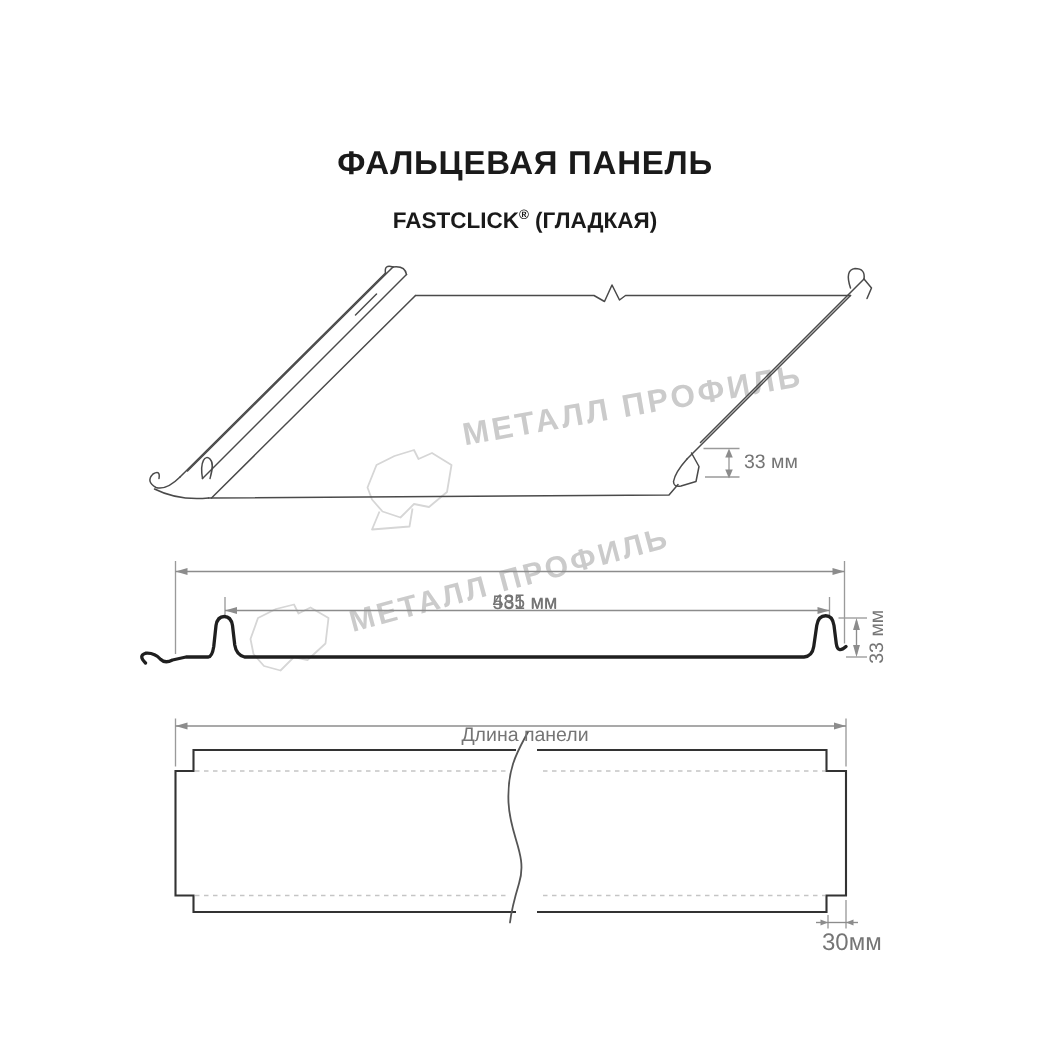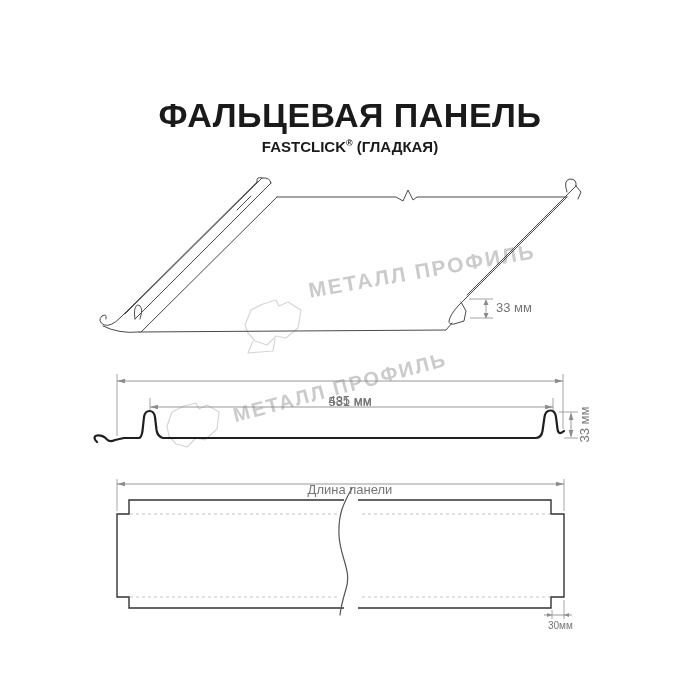--- a/index.html
+++ b/index.html
@@ -9,21 +9,21 @@
     width: 700px;
     height: 700px;
     background: #ffffff;
     overflow: hidden;
     font-family: "Liberation Sans", sans-serif;
   }
   .title {
     position: absolute;
     top: 96px; left: 0; width: 700px;
     text-align: center;
-    font-size: 34px;
+    font-size: 22px;
     font-weight: 700;
     letter-spacing: 0.5px;
     color: #1a1a1a;
     z-index: 3;
   }
   .subtitle {
     position: absolute;
     top: 138px; left: 0; width: 700px;
     text-align: center;
     font-size: 15px;
@@ -70,21 +70,21 @@
     width: 36px;
     transform: rotate(-90deg);
     transform-origin: center center;
     text-align: center;
   }
   .lbl-531 { left: 300px; top: 362px; width: 100px; margin-top: 32px; }
   .lbl-485 { left: 300px; top: 393px; width: 100px; }
   .lbl-33s { left: 566px; top: 417px; }
   .lbl-33p { left: 496px; top: 300px; }
   .lbl-len { left: 290px; top: 482px; width: 120px; }
-  .lbl-30  { left: 548px; top: 620px; font-size: 10px; }
+  .lbl-30  { left: 548px; top: 620px; font-size: 16px; }
 </style>
 </head>
 <body>
 
 <div class="page">
 
   <div class="title">ФАЛЬЦЕВАЯ ПАНЕЛЬ</div>
 
   <div class="subtitle"><span>FASTCLICK</span><sup>®</sup><span class="variant">(ГЛАДКАЯ)</span></div>
 

